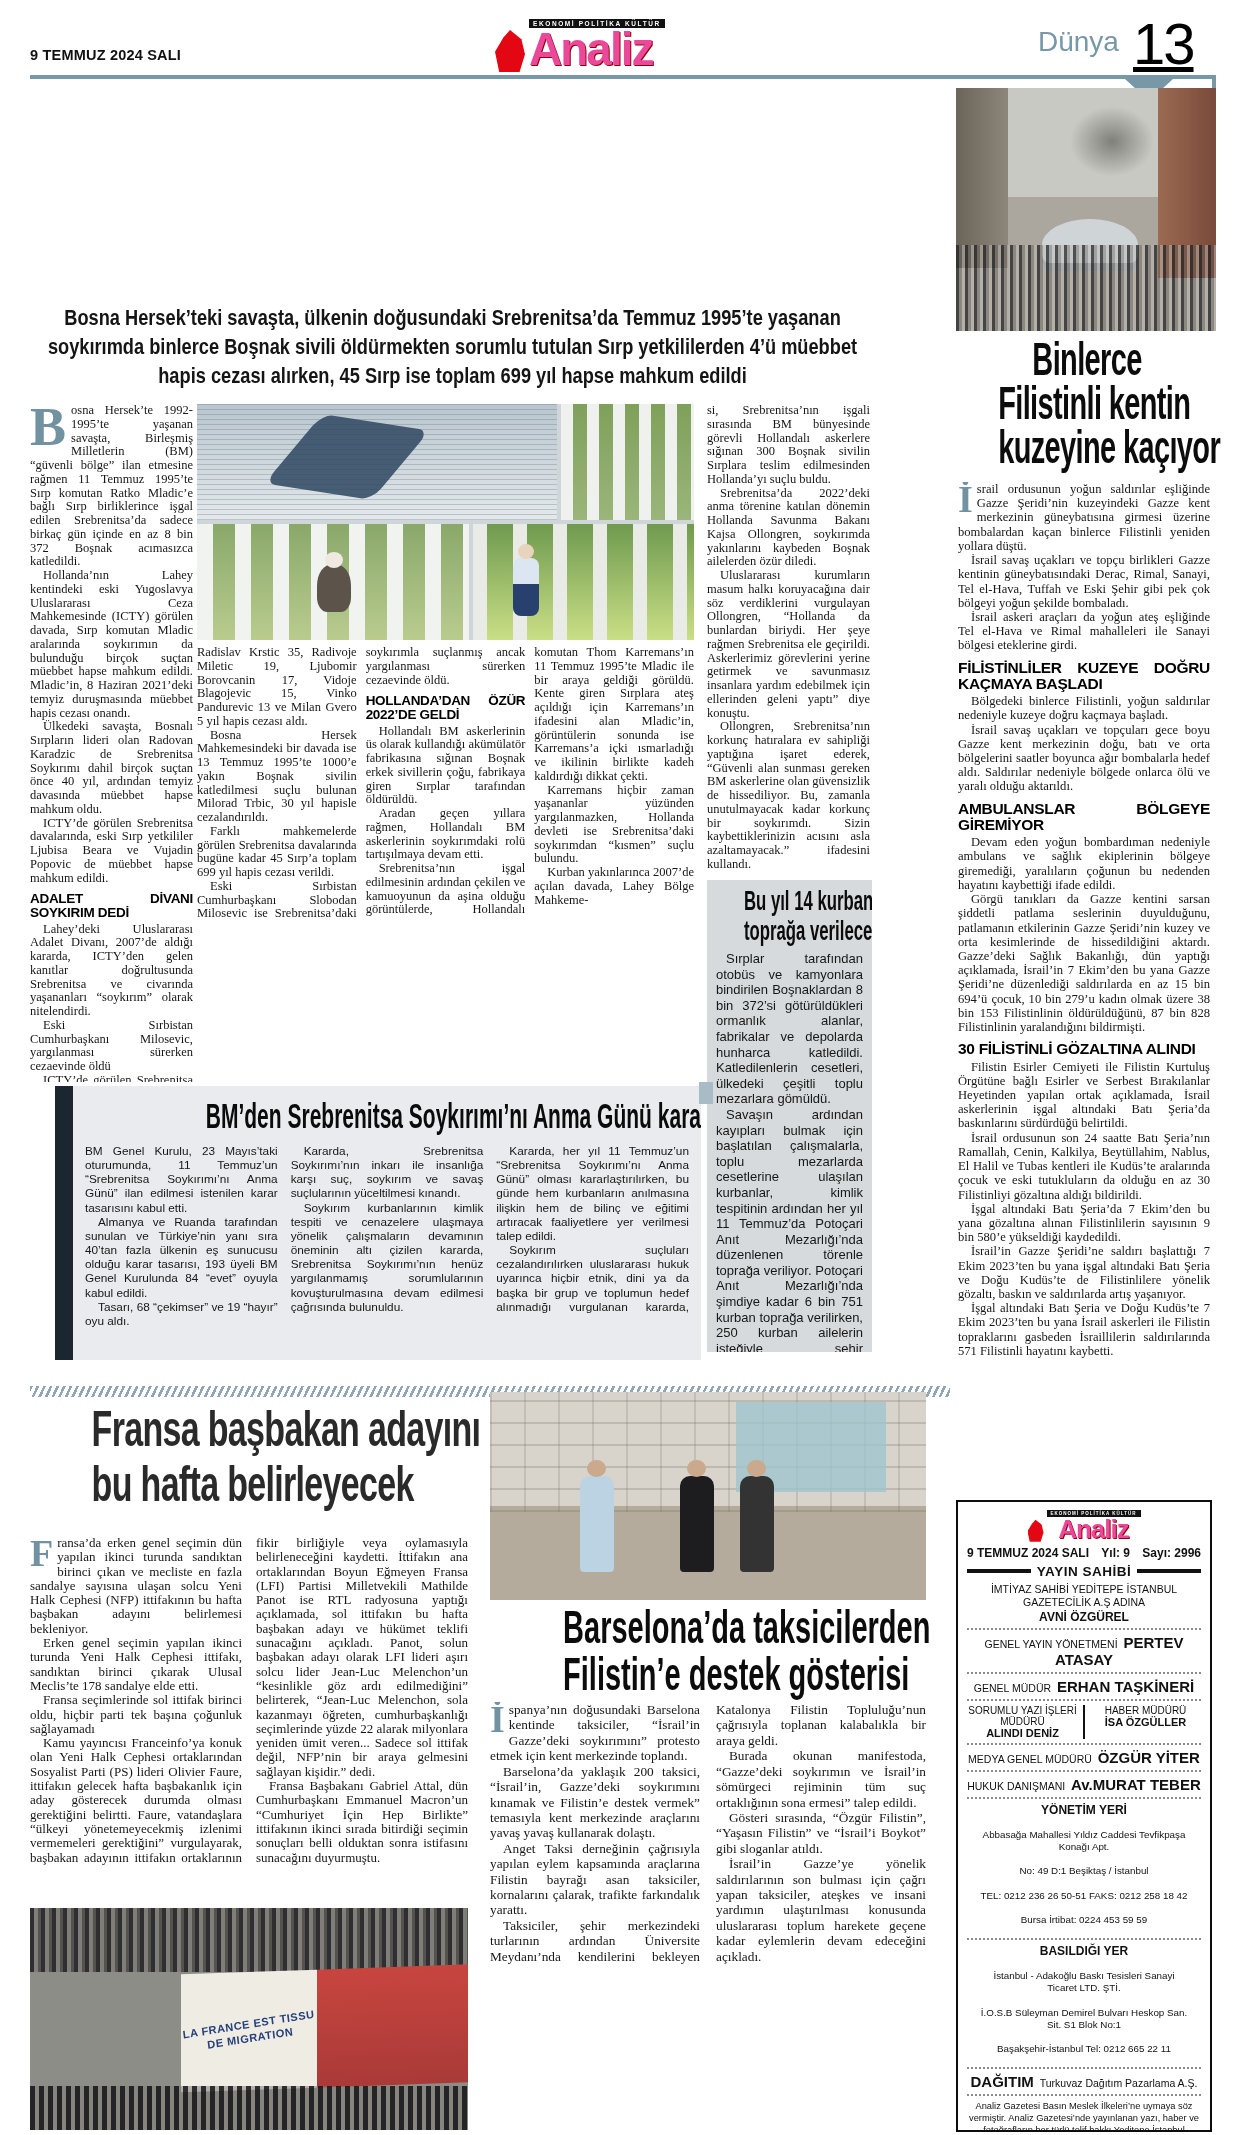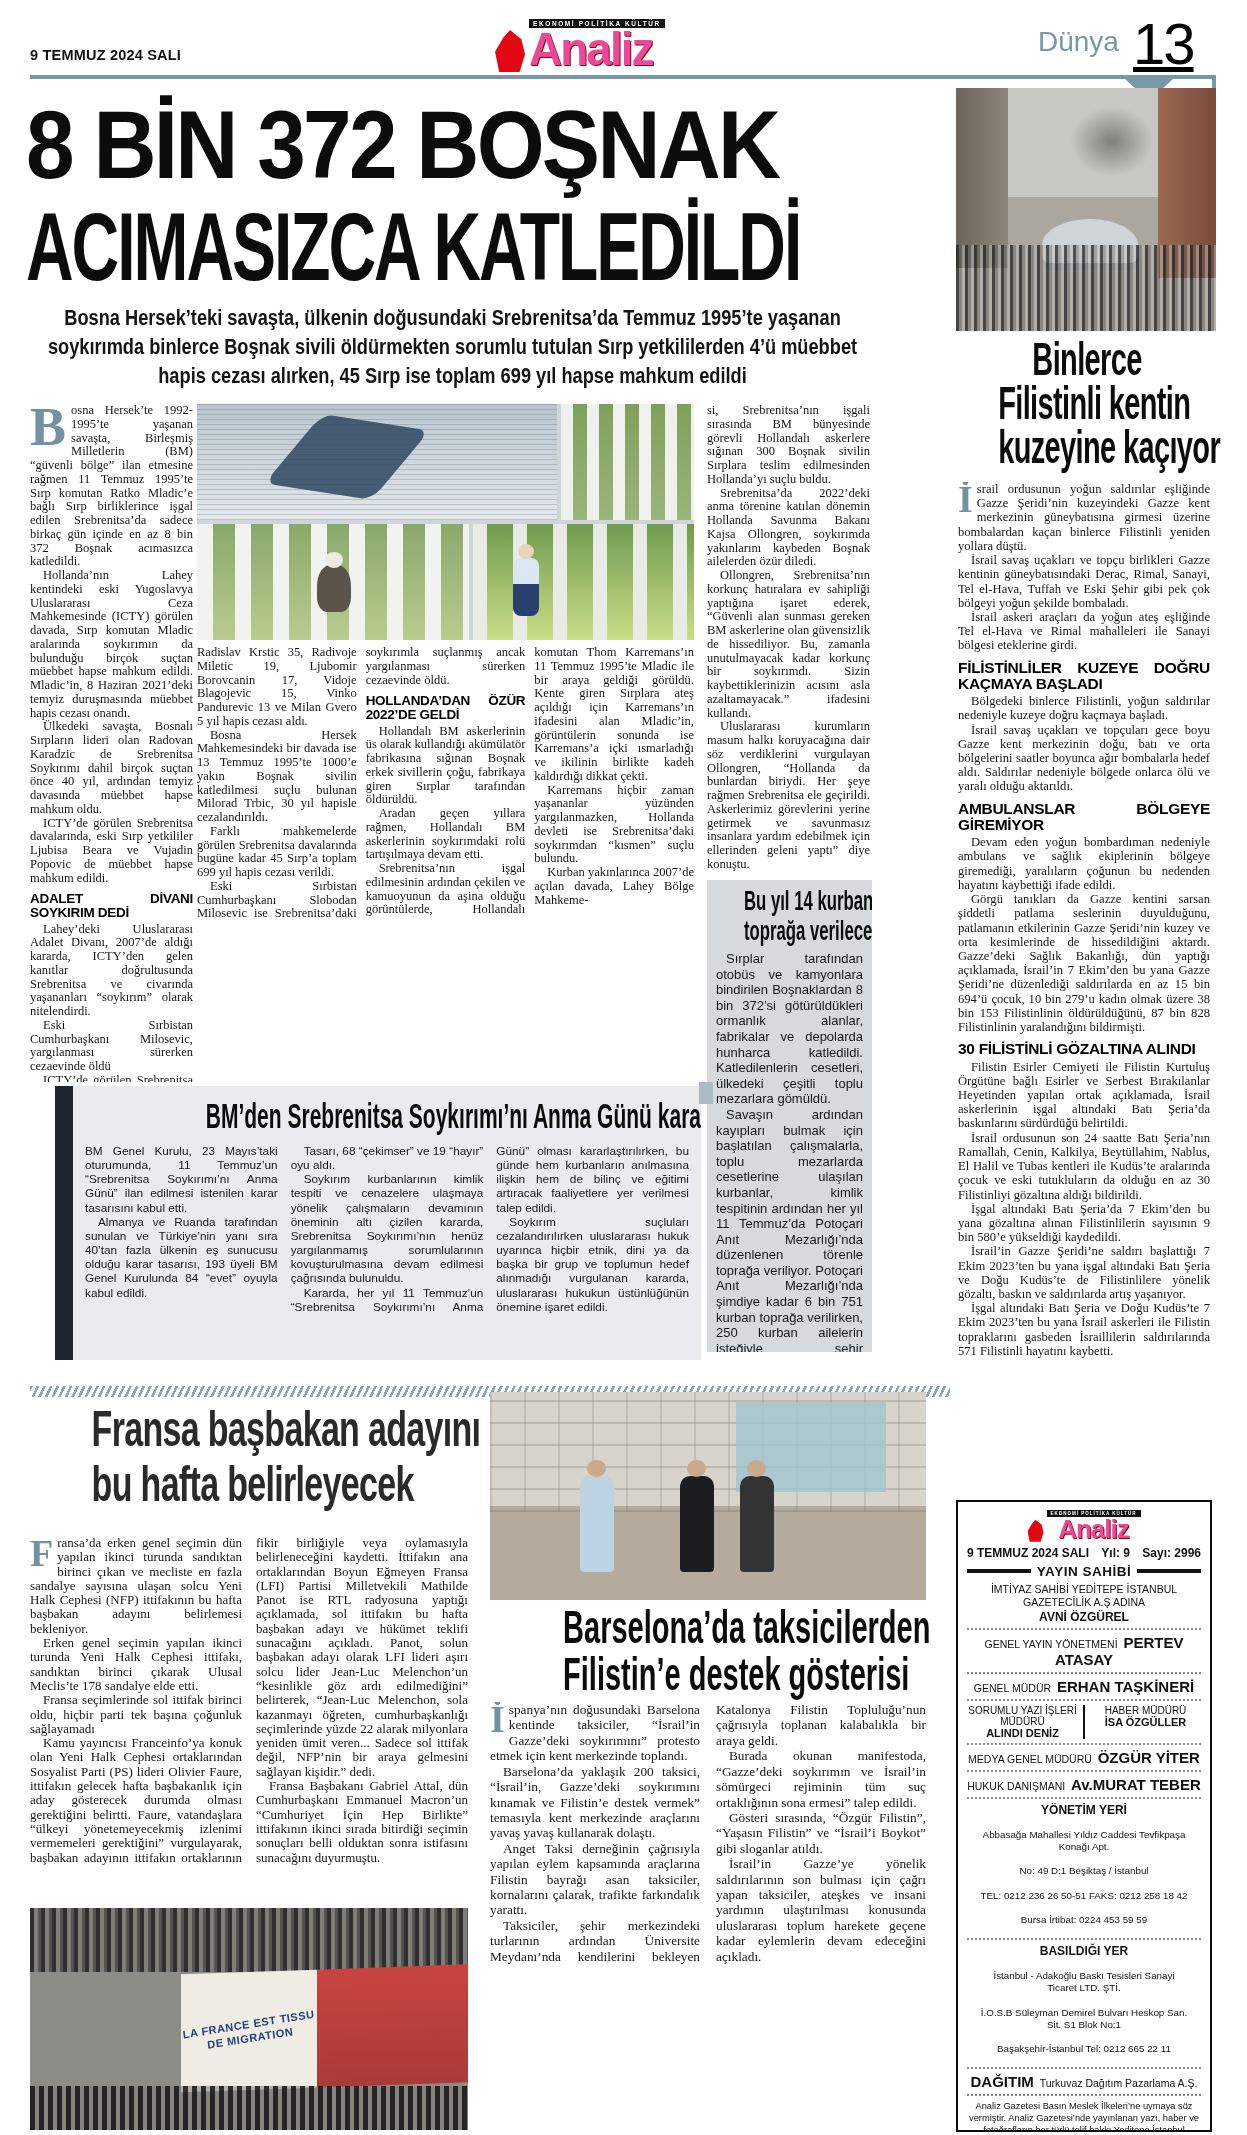--- a/index.html
+++ b/index.html
@@ -160,24 +160,20 @@
       <span class="logo-tag">EKONOMİ POLİTİKA KÜLTÜR</span>
       <span class="logo-word">Analiz</span>
     </span>
   </div>
   <div class="abs section">Dünya</div>
   <div class="abs pageno">13</div>
   <div class="abs hrule"></div>
   <div class="abs htri"></div>
   <div class="abs htick"></div>
 
-  <div class="abs mainhl">
-    <div class="l l1">8 BİN 372 BOŞNAK</div>
-    <div class="l l2">ACIMASIZCA KATLEDİLDİ</div>
-  </div>
   <div class="abs deck">Bosna Hersek’teki savaşta, ülkenin doğusundaki Srebrenitsa’da Temmuz 1995’te yaşanan soykırımda binlerce Boşnak sivili öldürmekten sorumlu tutulan Sırp yetkililerden 4’ü müebbet hapis cezası alırken, 45 Sırp ise toplam 699 yıl hapse mahkum edildi</div>
 
   <div class="abs flow body13 col1">
     <span class="dc">B</span>
     <span class="flowbind"><p>osna Hersek’te 1992-1995’te yaşanan savaşta, Birleşmiş Milletlerin (BM) “güvenli bölge” ilan etmesine rağmen 11 Temmuz 1995’te Sırp komutan Ratko Mladic’e bağlı Sırp birliklerince işgal edilen Srebrenitsa’da sadece birkaç gün içinde en az 8 bin 372 Boşnak acımasızca katledildi.</p><p>Hollanda’nın Lahey kentindeki eski Yugoslavya Uluslararası Ceza Mahkemesinde (ICTY) görülen davada, Sırp komutan Mladic aralarında soykırımın da bulunduğu birçok suçtan müebbet hapse mahkum edildi. Mladic’in, 8 Haziran 2021’deki temyiz duruşmasında müebbet hapis cezası onandı.</p><p>Ülkedeki savaşta, Bosnalı Sırpların lideri olan Radovan Karadzic de Srebrenitsa Soykırımı dahil birçok suçtan önce 40 yıl, ardından temyiz davasında müebbet hapse mahkum oldu.</p><p>ICTY’de görülen Srebrenitsa davalarında, eski Sırp yetkililer Ljubisa Beara ve Vujadin Popovic de müebbet hapse mahkum edildi.</p><h4>ADALET DİVANI SOYKIRIM DEDİ</h4><p>Lahey’deki Uluslararası Adalet Divanı, 2007’de aldığı kararda, ICTY’den gelen kanıtlar doğrultusunda Srebrenitsa ve civarında yaşananları “soykırım” olarak nitelendirdi.</p><p>Eski Sırbistan Cumhurbaşkanı Milosevic, yargılanması sürerken cezaevinde öldü</p><p>ICTY’de görülen Srebrenitsa davalarında ayrıca Drago Nikolic 35,</p></span>
   </div>
 
   <div class="abs ph ph-grid">
     <div class="ph phA">
         <div class="fig"></div>
@@ -199,39 +195,40 @@
       <h4>HOLLANDA’DAN ÖZÜR 2022’DE GELDİ</h4>
       <p>Hollandalı BM askerlerinin üs olarak kullandığı akümülatör fabrikasına sığınan Boşnak erkek sivillerin çoğu, fabrikaya giren Sırplar tarafından öldürüldü.</p>
       <p>Aradan geçen yıllara rağmen, Hollandalı BM askerlerinin soykırımdaki rolü tartışılmaya devam etti.</p>
       <p>Srebrenitsa’nın işgal edilmesinin ardından çekilen ve kamuoyunun da aşina olduğu görüntülerde, Hollandalı komutan Thom Karremans’ın 11 Temmuz 1995’te Mladic ile bir araya geldiği görüldü. Kente giren Sırplara ateş açıldığı için Karremans’ın ifadesini alan Mladic’in, görüntülerin sonunda ise Karremans’a içki ısmarladığı ve ikilinin birlikte kadeh kaldırdığı dikkat çekti.</p>
       <p>Karremans hiçbir zaman yaşananlar yüzünden yargılanmazken, Hollanda devleti ise Srebrenitsa’daki soykırımdan “kısmen” suçlu bulundu.</p>
       <p>Kurban yakınlarınca 2007’de açılan davada, Lahey Bölge Mahkeme-</p>
     </div>
   <div class="abs flow body13 col5">
       <p>si, Srebrenitsa’nın işgali sırasında BM bünyesinde görevli Hollandalı askerlere sığınan 300 Boşnak sivilin Sırplara teslim edilmesinden Hollanda’yı suçlu buldu.</p>
       <p>Srebrenitsa’da 2022’deki anma törenine katılan dönemin Hollanda Savunma Bakanı Kajsa Ollongren, soykırımda yakınlarını kaybeden Boşnak ailelerden özür diledi.</p>
+      <p>Uluslararası kurumların masum halkı koruyacağına dair söz verdiklerini vurgulayan Ollongren, “Hollanda da bunlardan biriydi. Her şeye rağmen Srebrenitsa ele geçirildi. Askerlerimiz görevlerini yerine getirmek ve savunmasız insanlara yardım edebilmek için ellerinden geleni yaptı” diye konuştu.</p>
       <p>Ollongren, Srebrenitsa’nın korkunç hatıralara ev sahipliği yaptığına işaret ederek, “Güvenli alan sunması gereken BM askerlerine olan güvensizlik de hissediliyor. Bu, zamanla unutulmayacak kadar korkunç bir soykırımdı. Sizin kaybettiklerinizin acısını asla azaltamayacak.” ifadesini kullandı.</p>
-      <p>Uluslararası kurumların masum halkı koruyacağına dair söz verdiklerini vurgulayan Ollongren, “Hollanda da bunlardan biriydi. Her şeye rağmen Srebrenitsa ele geçirildi. Askerlerimiz görevlerini yerine getirmek ve savunmasız insanlara yardım edebilmek için ellerinden geleni yaptı” diye konuştu.</p>
     </div>
 
   <div class="abs burial">
     <div class="t">Bu yıl 14 kurban</div>
     <div class="t">toprağa verilecek</div>
     <div class="flow bflow">
         <p>Sırplar tarafından otobüs ve kamyonlara bindirilen Boşnaklardan 8 bin 372’si götürüldükleri ormanlık alanlar, fabrikalar ve depolarda hunharca katledildi. Katledilenlerin cesetleri, ülkedeki çeşitli toplu mezarlara gömüldü.</p>
         <p>Savaşın ardından kayıpları bulmak için başlatılan çalışmalarla, toplu mezarlarda cesetlerine ulaşılan kurbanlar, kimlik tespitinin ardından her yıl 11 Temmuz’da Potoçari Anıt Mezarlığı’nda düzenlenen törenle toprağa veriliyor. Potoçari Anıt Mezarlığı’nda şimdiye kadar 6 bin 751 kurban toprağa verilirken, 250 kurban ailelerin isteğiyle şehir mezarlıklara defnedildi. Srebrenitsa Soykırımı’nda hayatını kaybeden ve cenazesine ulaşılamayan 1000’den fazla kişi bulunuyor. Srebrenitsa Soykırımı’nın 29’uncu yılında, 11 Temmuz’da, kimlik tespiti yapılan ve ailesinin onay verdiği 14 soykırım kurbanı daha Potoçari Anıt Mezarlığı’na defnedilecek.</p>
       </div>
   </div>
 
   <div class="abs bmbox">
     <div class="t">BM’den Srebrenitsa Soykırımı’nı Anma Günü kararı</div>
     <div class="flow bmflow">
         <p>BM Genel Kurulu, 23 Mayıs’taki oturumunda, 11 Temmuz’un “Srebrenitsa Soykırımı’nı Anma Günü” ilan edilmesi istenilen karar tasarısını kabul etti.</p>
         <p>Almanya ve Ruanda tarafından sunulan ve Türkiye’nin yanı sıra 40’tan fazla ülkenin eş sunucusu olduğu karar tasarısı, 193 üyeli BM Genel Kurulunda 84 “evet” oyuyla kabul edildi.</p>
         <p>Tasarı, 68 “çekimser” ve 19 “hayır” oyu aldı.</p>
+        <p>Kararda, Srebrenitsa Soykırımı’nın inkarı ile insanlığa karşı suç, soykırım ve savaş suçlularının yüceltilmesi kınandı.</p>
         <p>Soykırım kurbanlarının kimlik tespiti ve cenazelere ulaşmaya yönelik çalışmaların devamının öneminin altı çizilen kararda, Srebrenitsa Soykırımı’nın henüz yargılanmamış sorumlularının kovuşturulmasına devam edilmesi çağrısında bulunuldu.</p>
         <p>Kararda, her yıl 11 Temmuz’un “Srebrenitsa Soykırımı’nı Anma Günü” olması kararlaştırılırken, bu günde hem kurbanların anılmasına ilişkin hem de bilinç ve eğitimi artıracak faaliyetlere yer verilmesi talep edildi.</p>
         <p>Soykırım suçluları cezalandırılırken uluslararası hukuk uyarınca hiçbir etnik, dini ya da başka bir grup ve toplumun hedef alınmadığı vurgulanan kararda, uluslararası hukukun üstünlüğünün önemine işaret edildi.</p>
       </div>
   </div>
   <div class="abs bmtab"></div>
 
   <div class="abs ph ph-gaza">
     <div class="bldgL"></div>
       <div class="bldgR"></div>

